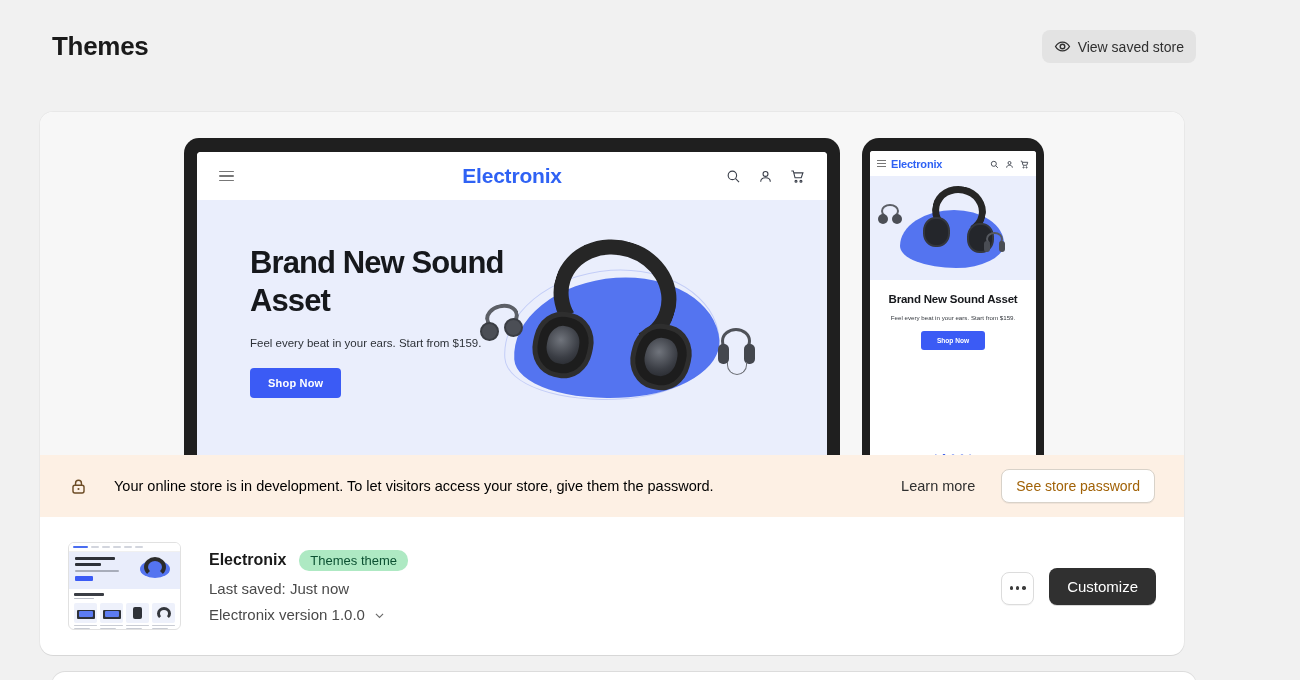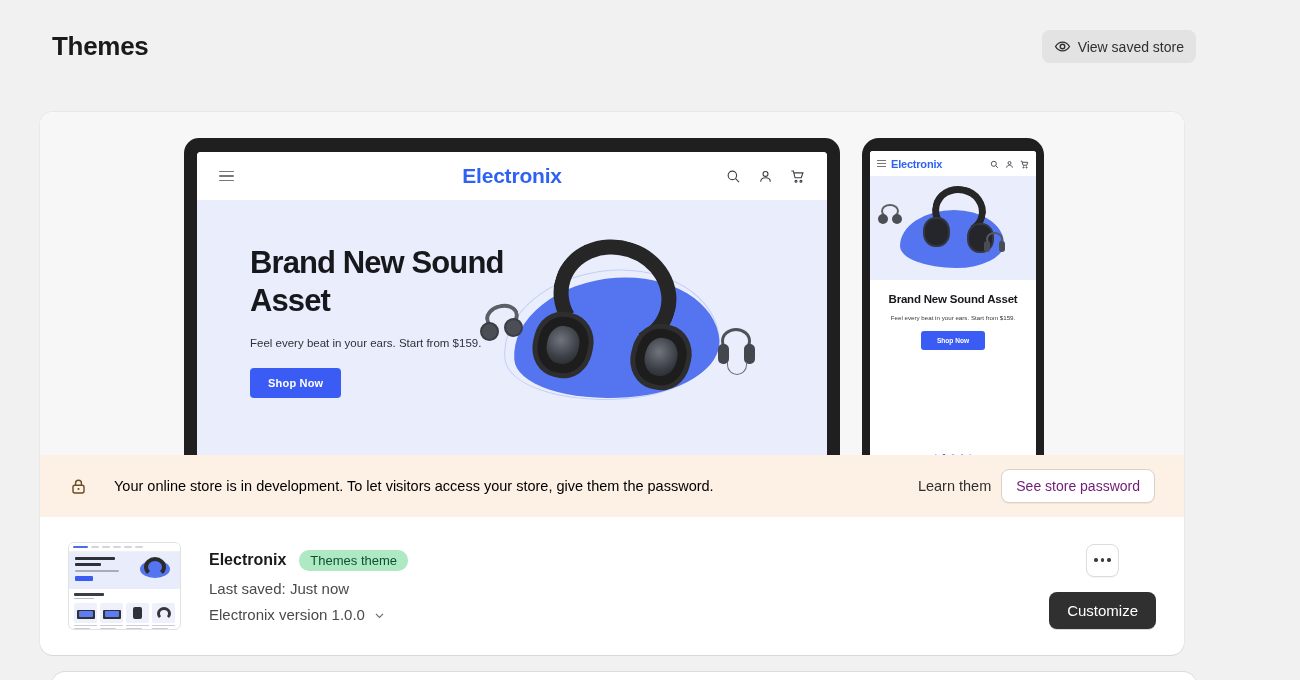--- a/index.html
+++ b/index.html
@@ -228,22 +228,22 @@
     position: absolute; left: 0; top: 343px; width: 1144px; height: 62px;
     background: #fdf0e4; display: flex; align-items: center; padding: 0 29px;
   }
   .lock-ico { width: 19px; height: 19px; flex: 0 0 auto; }
   .dev-text { margin-left: 26px; font-size: 14.5px; color: #000000; }
   .learn-more {
     margin-left: auto; font-size: 14.5px; color: #303030;
     text-decoration: none; cursor: pointer;
   }
   .see-pw-btn {
-    margin-left: 10px; background: #fff; border: 1px solid #d8d2c9;
-    border-radius: 8px; padding: 8px 14px; font-size: 14px; color: #701a75;
+    margin-left: 26px; background: #fff; border: 1px solid #d8d2c9;
+    border-radius: 8px; padding: 8px 14px; font-size: 14px; color: #a16207;
     cursor: pointer; box-shadow: 0 1px 0 rgba(0,0,0,.05);
   }
 
   
   .theme-row {
     position: absolute; left: 0; top: 405px; width: 1144px; height: 138px;
     display: flex; align-items: center; padding: 0 28px;
   }
   .thumb {
     width: 113px; height: 88px; border-radius: 6px;
@@ -280,21 +280,21 @@
     background: #aee9c3; color: #0c5132; font-size: 13px;
     padding: 3px 11px; border-radius: 10px;
   }
   .tm-saved { margin-top: 9px; font-size: 15px; color: #4a4a4a; }
   .tm-version {
     margin-top: 9px; display: flex; align-items: center; gap: 8px;
     font-size: 15px; color: #4a4a4a; cursor: pointer;
   }
   .chev { width: 13px; height: 13px; }
 
-  .row-actions { margin-left: auto; display: flex; align-items: center; gap: 15px; flex-direction: column; }
+  .row-actions { margin-left: auto; display: flex; align-items: flex-end; gap: 15px; }
   .more-btn {
     width: 33px; height: 33px; background: #fff; border: 1px solid #dcdcdc;
     border-radius: 8px; display: flex; align-items: center; justify-content: center;
     gap: 3px; cursor: pointer; box-shadow: 0 1px 0 rgba(0,0,0,.04);
   }
   .more-btn i { width: 3.4px; height: 3.4px; background: #3c3c3c; border-radius: 50%; display: block; }
   .customize-btn {
     background: #303030; color: #fff; border: none; border-radius: 8px;
     height: 37px; padding: 0 18px; font-size: 15px; cursor: pointer;
     box-shadow: 0 1px 0 rgba(0,0,0,.15);
@@ -457,21 +457,21 @@
 
   <div class="dev-banner">
     <span class="lock-ico">
       <svg viewBox="0 0 20 20" width="19" height="19" fill="none" stroke="#6b4b24" stroke-width="1.5">
         <rect x="4.2" y="8.6" width="11.6" height="8.2" rx="2"></rect>
         <path d="M6.9 8.6V6.6a3.1 3.1 0 0 1 6.2 0v2"></path>
         <circle cx="10" cy="12.6" r="1.1" fill="#6b4b24" stroke="none"></circle>
       </svg>
     </span>
     <span class="dev-text">Your online store is in development. To let visitors access your store, give them the password.</span>
-    <a class="learn-more">Learn them</a>
+    <a class="learn-more">Learn more</a>
     <button class="see-pw-btn">See store password</button>
   </div>
 
   <div class="theme-row">
     <div class="thumb">
       <div class="t-bar">
         <span class="t-brand"></span>
           <span class="t-nav"></span>
           <span class="t-nav"></span>
         <span class="t-nav"></span>

